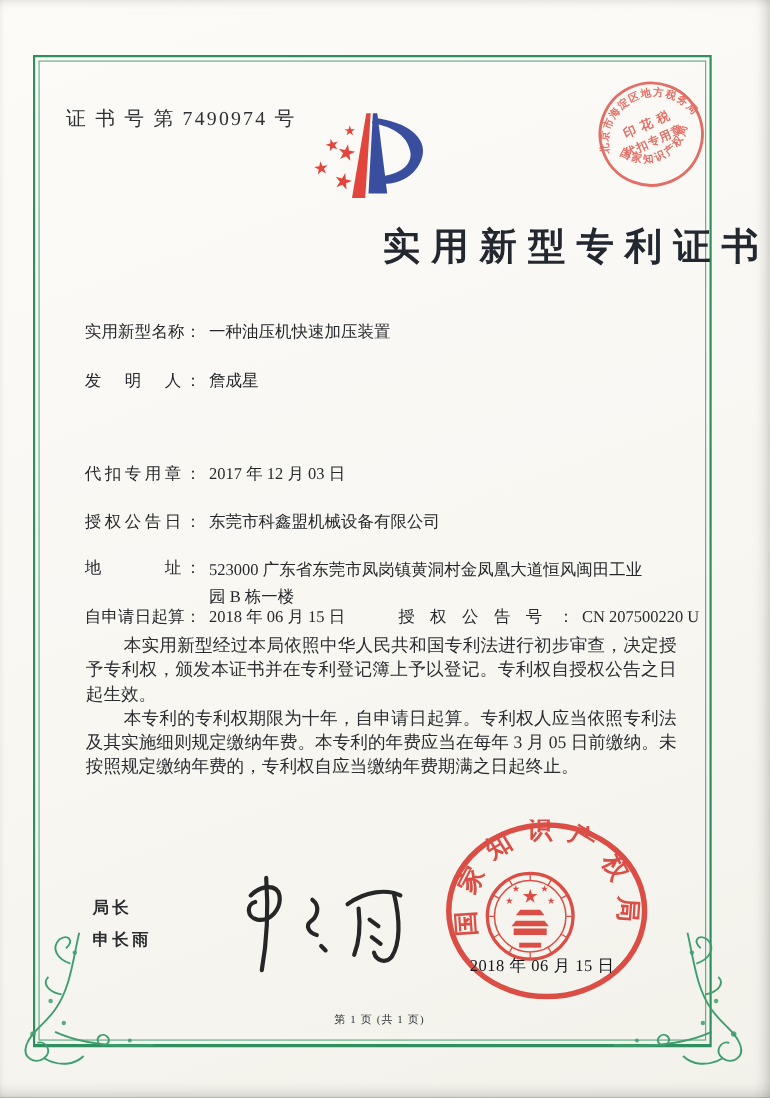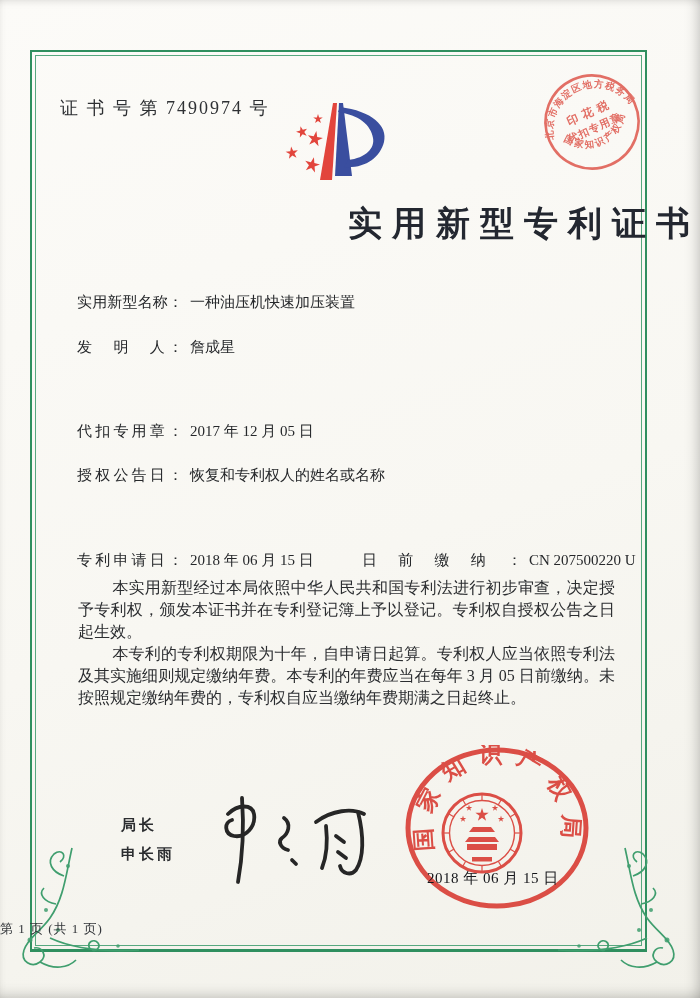--- a/index.html
+++ b/index.html
@@ -55,34 +55,34 @@
   .grant-right .val{margin-left:7px;text-align:center;}
   
   .paras{
     position:absolute;left:78px;top:577px;width:537px;z-index:3;
     font-size:16px;line-height:22px;text-align:justify;color:#2b2d30;
   }
   .paras p{margin:0;text-indent:2.15em;}
   
   .signoff{position:absolute;left:84px;top:816px;z-index:3;
     font-family:"Liberation Sans","DejaVu Sans",sans-serif;
-    font-weight:700;font-size:15px;letter-spacing:3px;color:#2b2d30;margin-left:37px;}
+    font-weight:700;font-size:15px;letter-spacing:3px;color:#2b2d30;}
   .signoff .name{margin-top:10px;}
   .signature{position:absolute;left:188px;top:792px;z-index:4;}
   
   .seal{position:absolute;left:400px;top:745px;z-index:2;filter:blur(.2px);}
   .seal-date{
     position:absolute;left:427px;top:869px;z-index:3;font-size:15px;
     letter-spacing:.5px;color:#15161a;white-space:nowrap;
   }
   
   .stamp{position:absolute;left:536px;top:64px;z-index:2;filter:blur(.2px);}
   .page-num{
-    position:absolute;left:0;top:920px;width:690px;
-    font-size:13px;color:#33363a;z-index:3;letter-spacing:1px;
+    position:absolute;left:0;top:920px;width:690px;text-align:center;
+    font-size:10px;color:#33363a;z-index:3;letter-spacing:1px;
   }
   .orn{position:absolute;z-index:2;}
   .orn-left{left:6px;top:846px;}
   .orn-right{left:556px;top:846px;transform:scaleX(-1);}
 </style>
 </head>
 <body>
 
 <div class="page">
 
@@ -127,32 +127,35 @@
 
   <h1 class="title">实用新型专利证书</h1>
 
   <div class="field-row r1">
     <span class="lab">发　明　人：</span><span class="val">詹成星</span>
   </div>
   <div class="field-row r0">
     <span class="lab">实用新型名称：</span><span class="val">一种油压机快速加压装置</span>
   </div>
   <div class="field-row r3">
-    <span class="lab">代扣专用章：</span><span class="val">2017 年 12 月 05 日</span>
+    <span class="lab">代扣专用章：</span><span class="val">2017 年 12 月 03 日</span>
   </div>
   <div class="field-row r4">
-    <span class="lab">授权公告日：</span><span class="val">恢复和专利权人的姓名或名称</span>
+    <span class="lab">授权公告日：</span><span class="val">东莞市科鑫盟机械设备有限公司</span>
+  </div>
+  <div class="field-row r5">
+    <span class="lab">地　　　址：</span><span class="val">523000 广东省东莞市凤岗镇黄洞村金凤凰大道恒风闽田工业园 B 栋一楼</span>
   </div>
 
   <div class="grant-row">
     <span class="grant-left">
-      <span class="lab">专利申请日：</span><span class="val">2018 年 06 月 15 日</span>
+      <span class="lab">自申请日起算：</span><span class="val">2018 年 06 月 15 日</span>
     </span>
     <span class="grant-right">
-      <span class="lab">日前缴纳：</span><span class="val">CN 207500220 U</span>
+      <span class="lab">授权公告号：</span><span class="val">CN 207500220 U</span>
     </span>
   </div>
 
   <div class="paras">
     <p>本实用新型经过本局依照中华人民共和国专利法进行初步审查，决定授予专利权，颁发本证书并在专利登记簿上予以登记。专利权自授权公告之日起生效。</p>
     <p>本专利的专利权期限为十年，自申请日起算。专利权人应当依照专利法及其实施细则规定缴纳年费。本专利的年费应当在每年 3 月 05 日前缴纳。未按照规定缴纳年费的，专利权自应当缴纳年费期满之日起终止。</p>
   </div>
 
   <div class="signoff">
     <div>局长</div>

